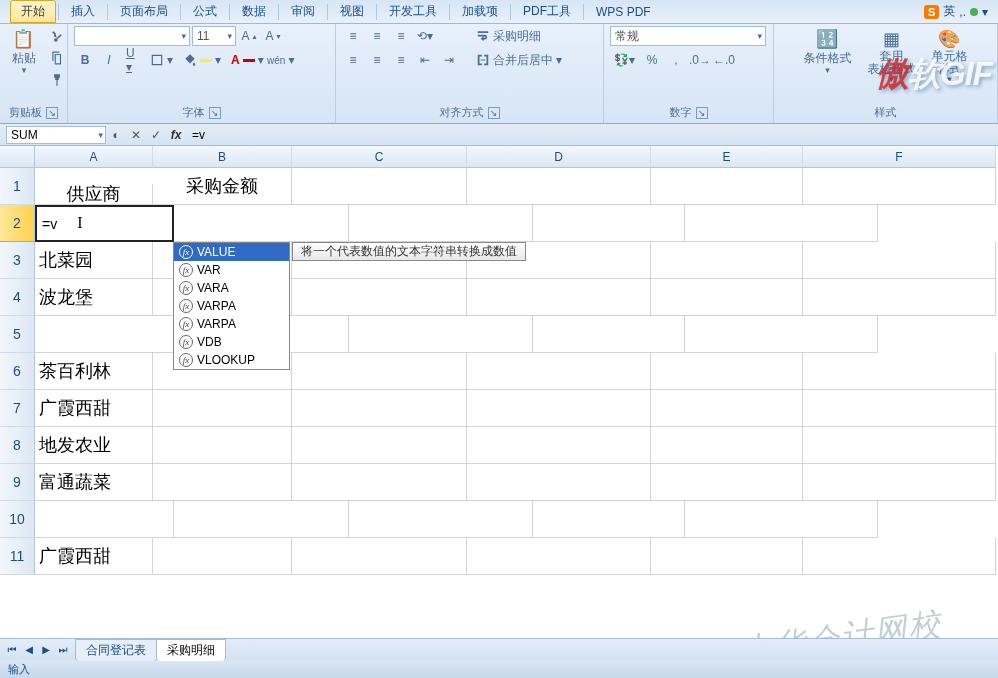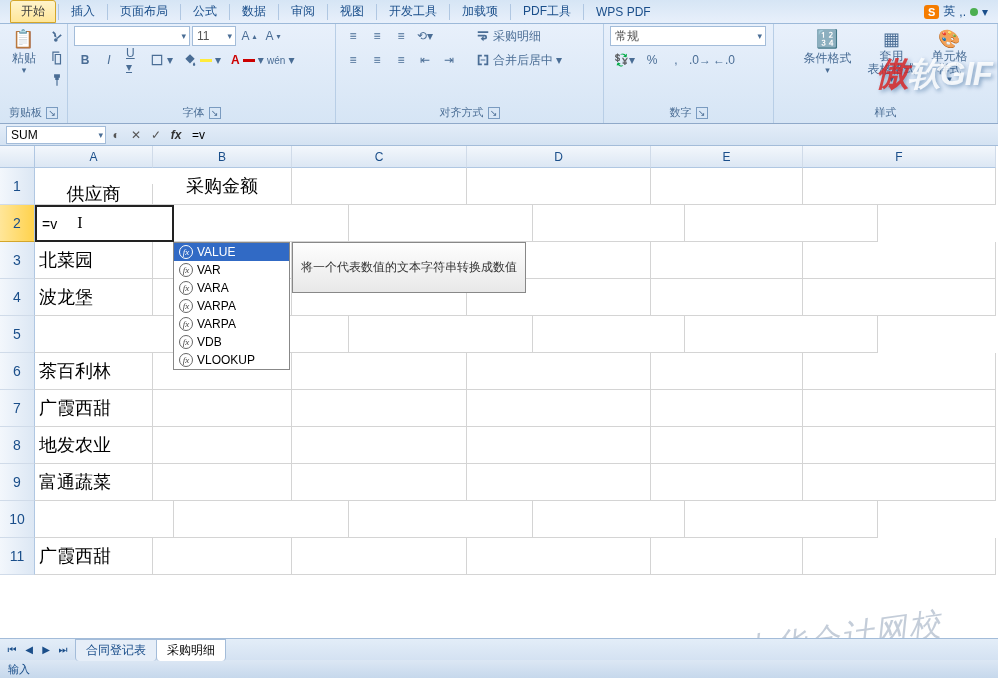--- a/index.html
+++ b/index.html
@@ -54,21 +54,21 @@
 .cell.editing { border: 2px solid #222; outline: none; font-size: 14px; font-family: sans-serif; align-items: center; padding: 0 5px; position: relative; }
 .txt-cursor { display: inline-block; width: 1px; height: 20px; background: transparent; position: relative; }
 .txt-cursor::after { content: "I"; position: absolute; left: 20px; font-family: serif; font-size: 16px; }
 
 
 .autocomplete { position: absolute; left: 174px; top: 280px; width: 117px; background: #fff; border: 1px solid #888; font-size: 12px; z-index: 10; }
 .ac-item { display: flex; align-items: center; gap: 4px; padding: 2px 5px; cursor: pointer; }
 .ac-item.sel { background: #316ac5; color: #fff; }
 .ac-item.sel .fx-ic { color: #fff; border-color: #fff; }
 .fx-ic { width: 14px; height: 14px; border: 1px solid #666; border-radius: 50%; display: inline-flex; align-items: center; justify-content: center; font-size: 9px; font-style: italic; color: #444; font-family: serif; }
-.tooltip-box { position: absolute; left: 293px; top: 280px; background: linear-gradient(#fefefe,#e8e8e8); border: 1px solid #888; padding: 16px 8px; font-size: 12px; color: #333; z-index: 10; white-space: nowrap; }
+.tooltip-box { position: absolute; left: 293px; top: 280px; background: linear-gradient(#fefefe,#e8e8e8); border: 1px solid #888; padding: 0 8px; font-size: 12px; color: #333; z-index: 10; white-space: nowrap; }
 
 
 .wm-logo { position: absolute; right: 160px; top: 490px; width: 80px; height: 80px; opacity: 0.25; }
 .wm-text { position: absolute; right: 55px; top: 470px; font-size: 32px; color: rgba(60,90,130,0.3); font-style: italic; font-weight: 300; transform: rotate(-8deg); letter-spacing: 2px; pointer-events: none; }
 
 
 .sheet-bar { height: 22px; background: linear-gradient(#e3edf8,#d4e2f2); display: flex; align-items: center; border-top: 1px solid #a3bcd9; font-size: 12px; }
 .sheet-nav { display: flex; gap: 1px; padding: 0 4px; }
 .sheet-nav span { width: 16px; text-align: center; color: #1a4e8a; cursor: pointer; font-size: 10px; }
 .sheet-tab { padding: 2px 10px; background: #e6eef8; border: 1px solid #a3bcd9; border-bottom: none; border-radius: 0 0 4px 4px; color: #1a4e8a; cursor: pointer; margin-right: -1px; }

